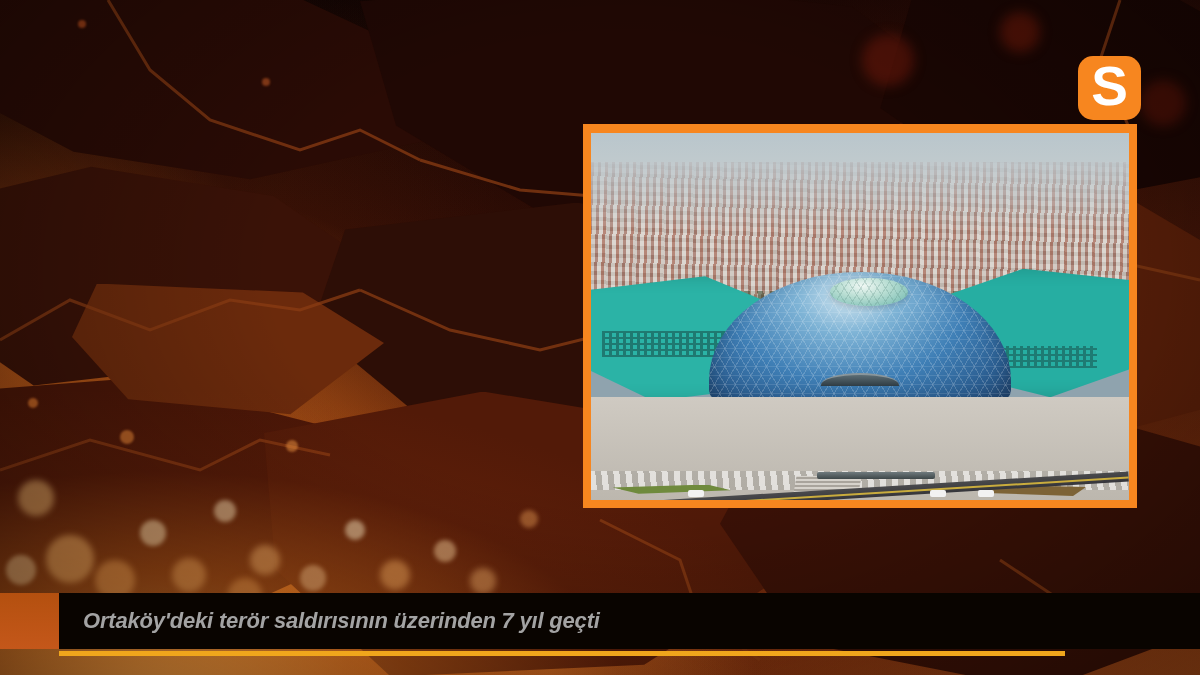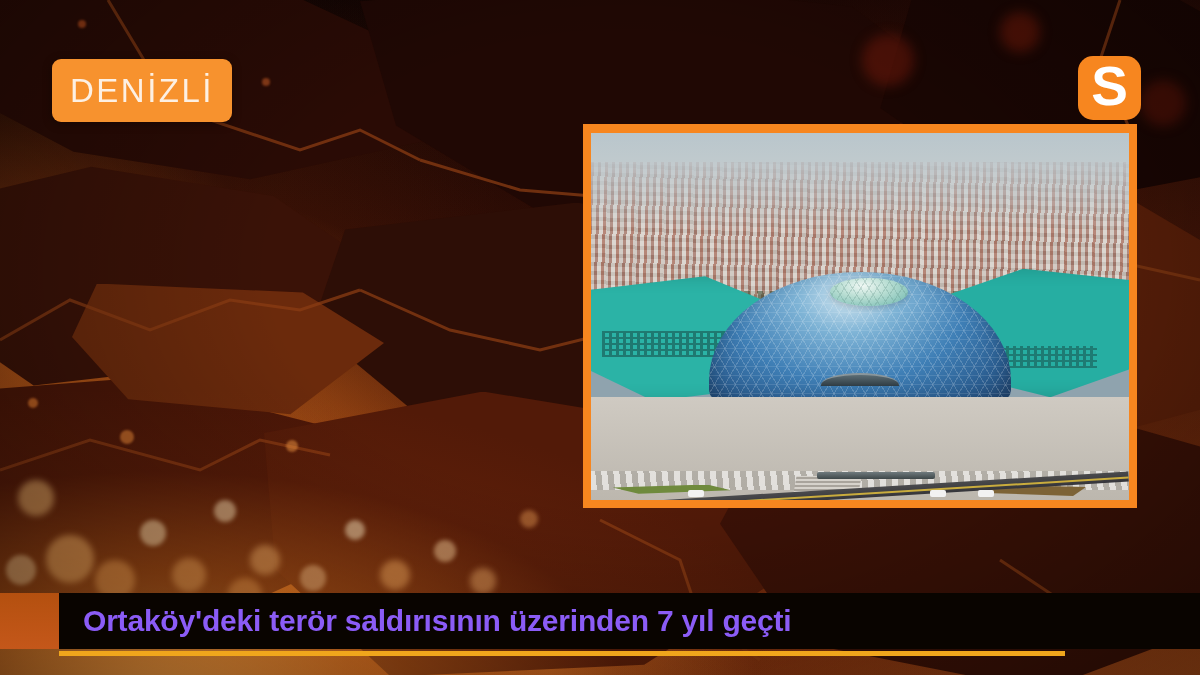--- a/index.html
+++ b/index.html
@@ -119,22 +119,22 @@
   .road-line{position:absolute;left:0;top:45%;width:100%;height:2px;background:#e2c03d;opacity:.85;}
   .car{position:absolute;bottom:3%;width:16px;height:7px;background:#f2f2f2;border-radius:2px;}
   .stairs{position:absolute;left:38%;bottom:6%;width:12%;height:17%;
     background:repeating-linear-gradient(0deg,#d6d2cb 0 2px,#a9a49c 2px 4px);transform:skewX(-10deg);}
   .pavilion{position:absolute;left:42%;bottom:20%;width:22%;height:7%;
     background:linear-gradient(#6f7a7d,#3e4749);border-radius:2px;}
 
   
   .headline-bar{position:absolute;left:59px;top:593px;width:1141px;height:56px;background:#090400;
     display:flex;align-items:center;}
-  .headline-bar span{color:#8b5cf6;font-size:30px;font-weight:bold;padding-left:24px;
-    letter-spacing:-0.2px;white-space:nowrap;font-family:"Liberation Sans",sans-serif;}
+  .headline-bar span{color:#a3a3a3;font-size:22px;font-weight:bold;padding-left:24px;
+    letter-spacing:-0.2px;white-space:nowrap;font-family:"Liberation Sans",sans-serif;font-style:italic;}
   .headline-rule{position:absolute;left:59px;top:651px;width:1006px;height:5px;background:#f0a61c;}
   .headline-accent{position:absolute;left:0;top:593px;width:59px;height:56px;
     background:linear-gradient(#b4500f,#c4571a);}
 </style>
 </head>
 <body>
 
 <div class="stage">
 
   <div class="bg">
@@ -186,23 +186,20 @@
     <div class="bokeh" style="left:286px;top:440px;width:12px;height:12px;background:rgba(255,160,70,.5);filter:blur(1px);"></div>
     <div class="bokeh" style="left:520px;top:510px;width:18px;height:18px;background:rgba(255,176,96,.4);filter:blur(2px);"></div>
     <div class="bokeh" style="left:78px;top:20px;width:8px;height:8px;background:rgba(255,110,40,.5);filter:blur(1px);"></div>
     <div class="bokeh" style="left:262px;top:78px;width:8px;height:8px;background:rgba(255,120,48,.45);filter:blur(1px);"></div>
     <div class="bokeh" style="left:862px;top:34px;width:52px;height:52px;background:rgba(120,26,10,.5);filter:blur(6px);"></div>
     <div class="bokeh" style="left:1000px;top:12px;width:40px;height:40px;background:rgba(130,28,10,.5);filter:blur(6px);"></div>
     <div class="bokeh" style="left:1140px;top:80px;width:46px;height:46px;background:rgba(120,24,8,.45);filter:blur(6px);"></div>
     <div class="vig"></div>
   </div>
 
-  <div class="city-badge">
-    <span>DENİZLİ</span>
-  </div>
 
   <div class="logo">
     <span>S</span>
   </div>
 
   <div class="photo-frame">
     <div class="photo">
       <div class="ph-sky"></div>
       <div class="ph-city"></div>
       <div class="ph-city-haze"></div>

